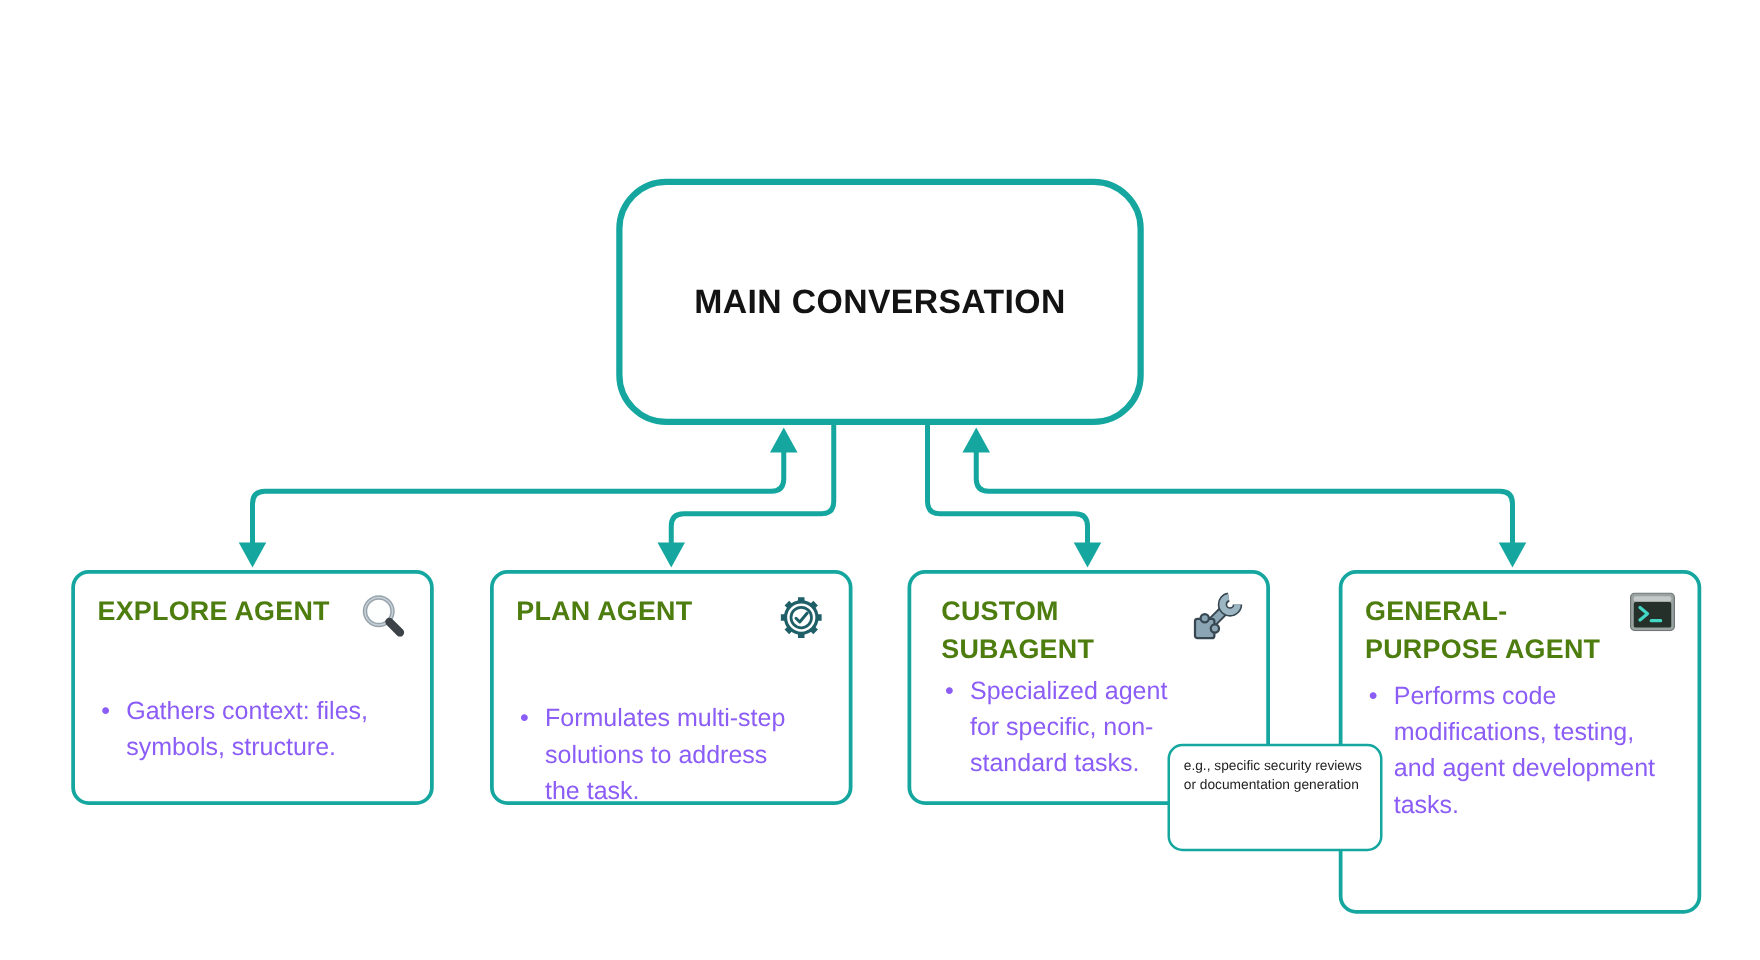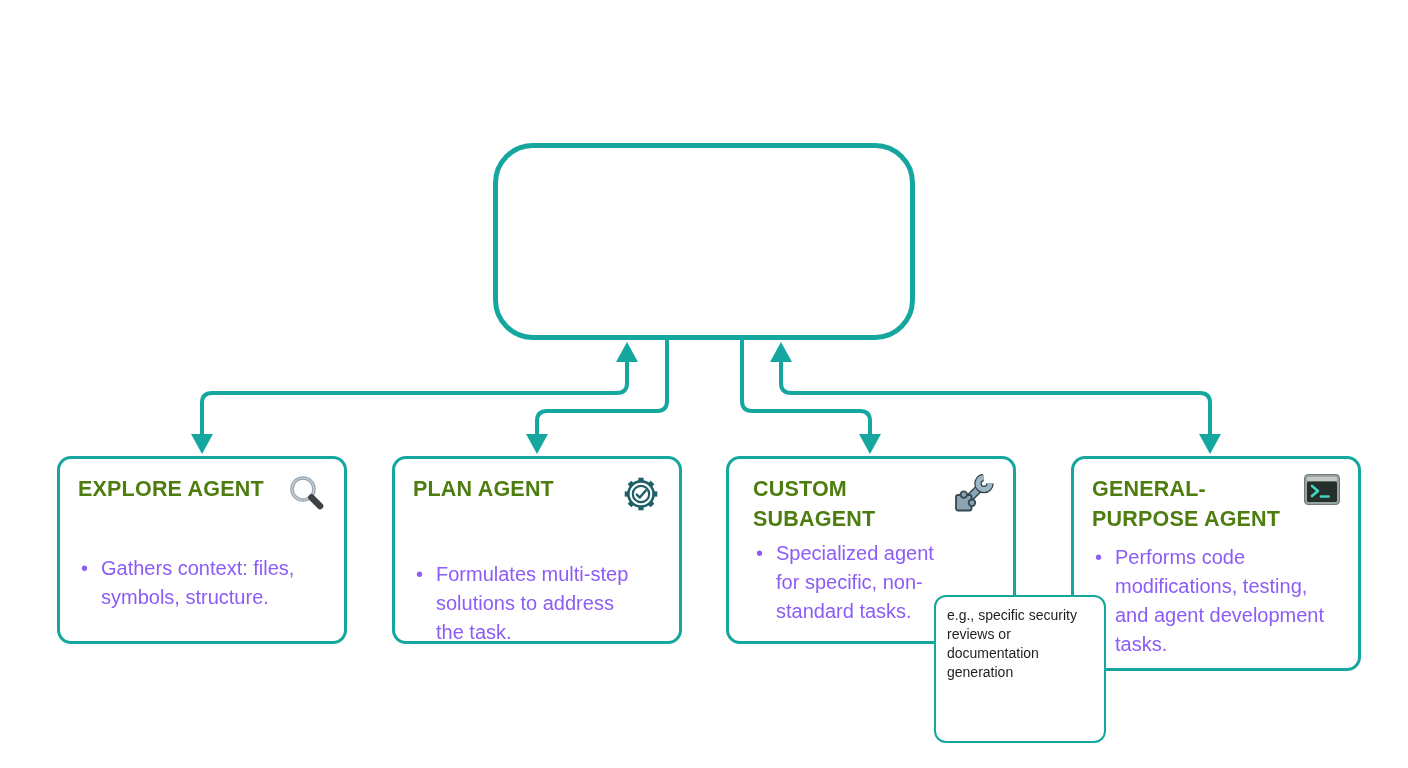--- a/index.html
+++ b/index.html
@@ -27,42 +27,42 @@
   .main-subtitle{font-size:23px;line-height:1.42;margin-top:13px;width:330px;color:#1e1e1e;}
   
   .card{
     position:absolute;top:456px;width:290px;height:188px;background:#fff;
     border:3px solid var(--accent);border-radius:14px;box-sizing:border-box;
     padding:15px 18px 12px 18px;
   }
   .card.explore{left:57px;}
   .card.plan{left:392px;}
   .card.custom{left:726px;padding-left:24px;}
-  .card.general{left:1071px;height:215px;}
+  .card.general{left:1071px;height:275px;}
   .card-head{display:flex;justify-content:space-between;align-items:flex-start;gap:6px;}
   .card-title{font-size:21.5px;font-weight:700;line-height:1.4;color:#4d7c0f;letter-spacing:.2px;}
   .card.custom .card-title{max-width:150px;}
   .card.general .card-title{max-width:206px;}
   .card-icon{flex:0 0 auto;}
   .card-bullets{list-style:none;margin:0;padding:0;font-size:20px;line-height:1.45;color:#8b5cf6;}
   .card.explore .card-bullets{margin-top:36px;}
   .card.plan .card-bullets{margin-top:42px;}
   .card.custom .card-bullets{margin-top:5px;}
   .card.general .card-bullets{margin-top:9px;}
   .card-bullets li{position:relative;padding-left:23px;}
   .card-bullets li::before{content:"\2022";position:absolute;left:3px;top:0;}
   .card.explore li{max-width:222px;}
   .card.plan li{max-width:205px;}
   .card.custom li{max-width:182px;}
   .card.general li{max-width:212px;}
   
   .note{
-    position:absolute;left:934px;top:595px;width:172px;height:148px;background:#fff;
+    position:absolute;left:934px;top:595px;width:172px;height:86px;background:#fff;
     border:2.5px solid var(--accent);border-radius:12px;box-sizing:border-box;
-    padding:9px 11px;font-size:14px;line-height:1.36;color:#1e1e1e;z-index:6;
+    padding:9px 11px;font-size:11px;line-height:1.36;color:#1e1e1e;z-index:6;
   }
 </style>
 </head>
 <body>
 
 <div id="canvas">
 
   <svg id="connectors" viewBox="0 0 1408 768" aria-hidden="true">
 
     <path d="M 202 436 V 403 Q 202 393 212 393 H 617 Q 627 393 627 383 V 360"></path>
@@ -74,20 +74,21 @@
 
     <path d="M 742 340 V 401 Q 742 411 752 411 H 860 Q 870 411 870 421 V 436"></path>
     <polygon points="859,434 881,434 870,454"></polygon>
 
     <path d="M 781 360 V 383 Q 781 393 791 393 H 1200 Q 1210 393 1210 403 V 436"></path>
     <polygon points="770,362 792,362 781,342"></polygon>
     <polygon points="1199,434 1221,434 1210,454"></polygon>
   </svg>
 
   <div class="main-node">
+    <div class="main-title">MAIN CONVERSATION</div>
   </div>
 
   <div class="card explore">
     <div class="card-head">
       <div class="card-title">EXPLORE AGENT</div>
       <span class="card-icon">
         <svg width="40" height="40" viewBox="0 0 40 40">
           <circle cx="17" cy="15" r="11" fill="#fdfefe" stroke="#98a4ad" stroke-width="3.6"></circle>
           <circle cx="17" cy="15" r="11" fill="none" stroke="#c7d0d6" stroke-width="1.2"></circle>
           <line x1="25.5" y1="23.5" x2="34" y2="32" stroke="#3c4247" stroke-width="6.6" stroke-linecap="round"></line>

